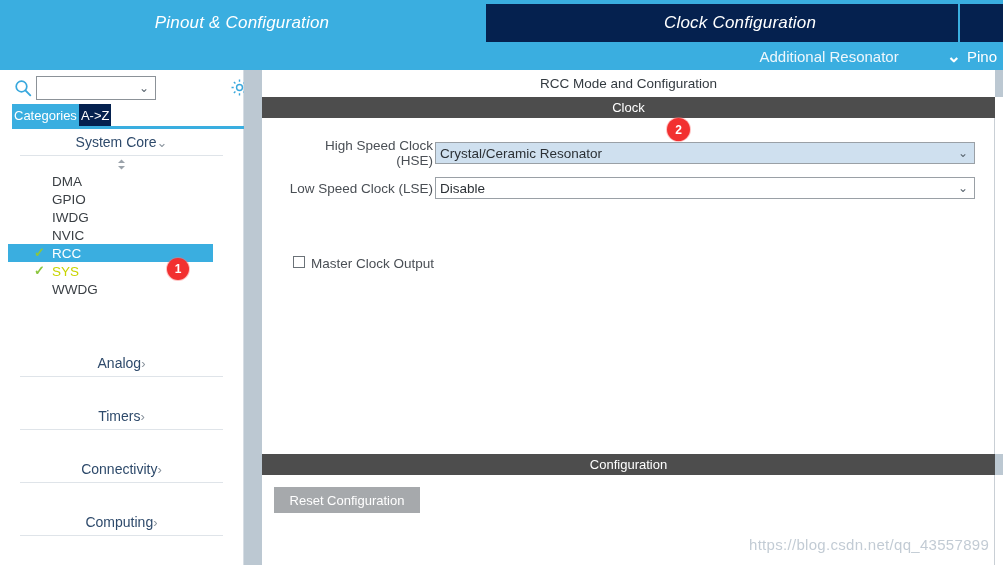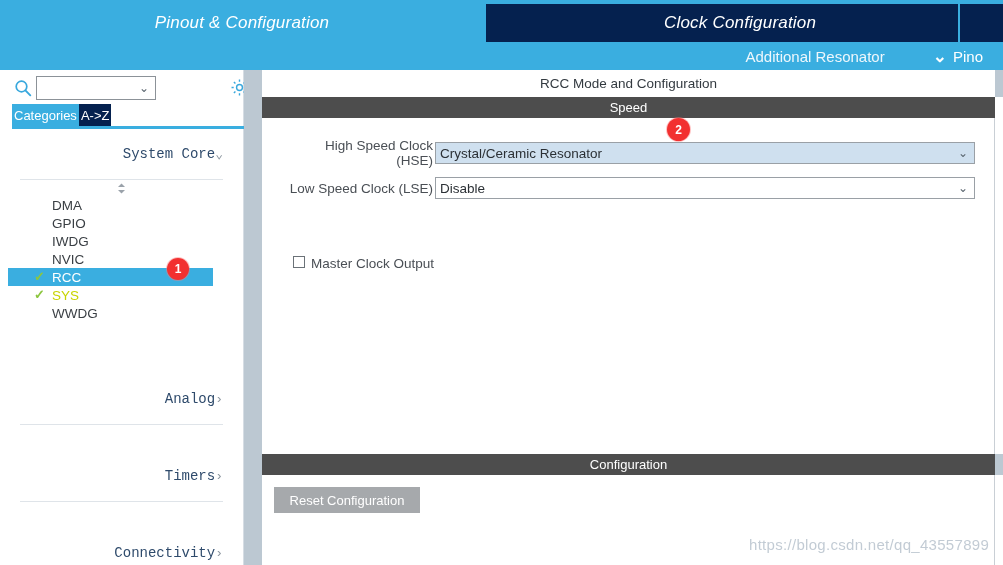--- a/index.html
+++ b/index.html
@@ -32,21 +32,21 @@
   .mtab-clock  { width: 473px; margin-left: 2px; padding-left: 36px; }
   .mtab-extra  { width: 43px; margin-left: 2px; }
 
   .subbar {
     position: absolute; left: 0; top: 42px; width: 1003px; height: 28px;
     background: #3aaee0; display: flex; align-items: center;
     justify-content: flex-end; color: #eaf6fd; font-size: 15px;
   }
   .subbar .addl { margin-right: 48px; color: #eef7fc; }
   .subbar .chev { font-size: 17px; margin-right: 6px; color:#ffffff; font-weight:bold;}
-  .subbar .pino { margin-right: 0px; padding-right: 20px; color: #ffffff; }
+  .subbar .pino { margin-right: 0px; padding-right: 6px; color: #ffffff; }
 
   
   .leftpanel {
     position: absolute; left: 0; top: 70px; width: 244px; height: 495px;
     background: #ffffff; border-right: 1px solid #d6dde4;
   }
   .searchrow {
     position: absolute; left: 0; top: 2px; width: 244px; height: 32px;
   }
   .search-icon {
@@ -77,24 +77,23 @@
   .catUnderline {
     position: absolute; left: 12px; top: 56px; width: 232px; height: 3px;
     background: #3aaee0;
   }
 
   .treewrap {
     position: absolute; left: 0; top: 59px; width: 243px; height: 436px;
     background: #ffffff; overflow: hidden;
   }
   .grp {
-    position: relative; margin: 0 20px; height: 51px;
-    display: flex; align-items: center; justify-content: flex-end;
+    position: relative; margin: 0 20px; height: 27px;
+    display: flex; align-items: center; justify-content: center;
     border-bottom: 1px solid #dfe4e9;
-    font-family: Liberation Mono, monospace;
   }
   .grp .glabel { font-size: 14px; color: #2e4a6b; }
   .grp .gchev { font-size: 13px; color: #8a949e; }
   .scrollind {
     height: 16px; display: flex; align-items: center; justify-content: center;
   }
   .items { padding-left: 34px; }
   .item {
     position: relative; height: 18px; display: flex; align-items: center;
     font-size: 13.5px; color: #3a3f44; padding-left: 18px;
@@ -329,21 +328,21 @@
 
     </div>
   </div>
 
   <div class="splitter"></div>
 
   <div class="rightpanel">
 
     <div class="rcctitle">RCC Mode and Configuration</div>
 
-    <div class="secthdr modehdr">Speed</div>
+    <div class="secthdr modehdr">Clock</div>
 
     <div class="modebody">
 
       <div class="field hse-field">
         <span class="flabel">High Speed Clock (HSE)</span>
         <div class="fselect hl">
           <span>Crystal/Ceramic Resonator</span>
           <span class="schev">⌄</span>
         </div>
       </div>

